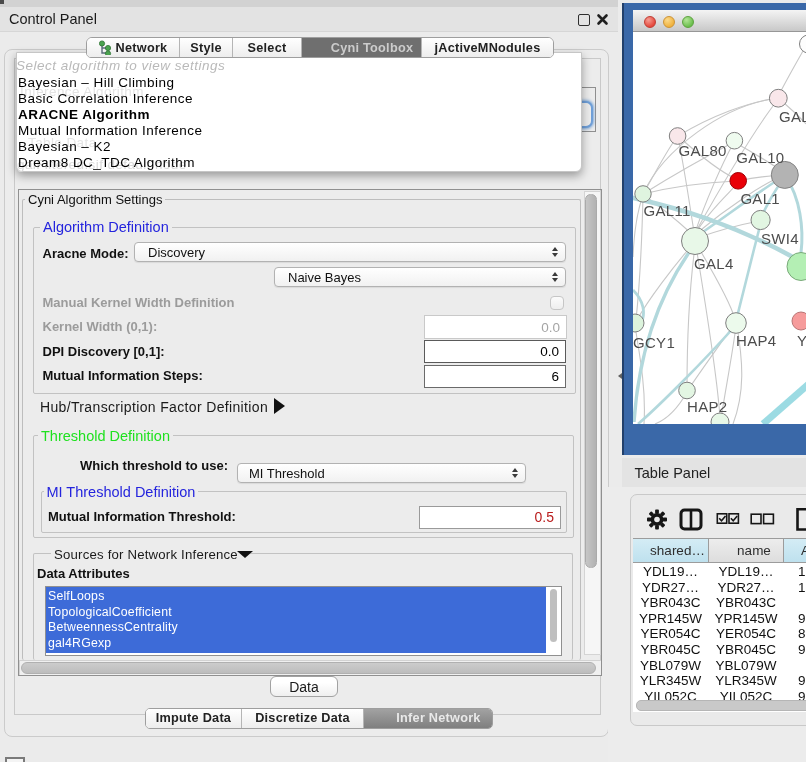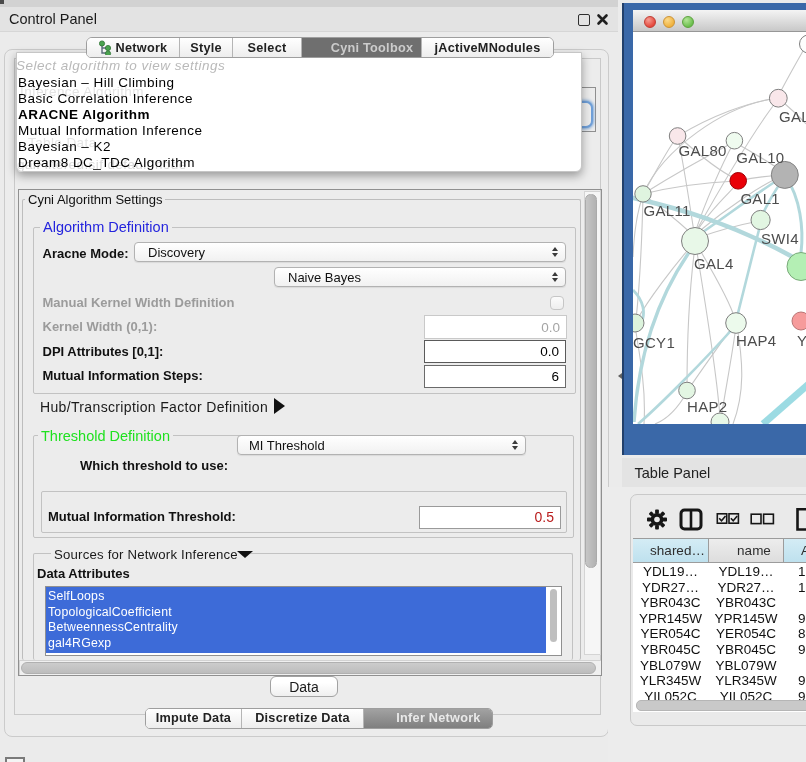--- a/index.html
+++ b/index.html
@@ -64,41 +64,42 @@
   <div class="combo abs" style="left:274px;top:266.5px;width:290px;height:18px;">
       <span class="ctext">Naive Bayes</span>
       <span class="arrows"></span>
     </div>
   <div class="lbl abs dis" style="left:42.5px;top:295px;">Manual Kernel Width Definition</div>
   <div class="abs" style="left:550px;top:296px;width:12px;height:12px;background:linear-gradient(#fbfbfb,#eeeeee);border:1px solid #c6c6c6;border-radius:4px;"></div>
   <div class="lbl abs dis" style="left:42.5px;top:319px;">Kernel Width (0,1):</div>
   <div class="tin" style="left:424px;top:315px;width:141px;height:22px;border:1px solid #c9c9c9;">
       <span style="color:#a5a5a5;">0.0</span>
     </div>
-  <div class="lbl abs" style="left:42.5px;top:344px;">DPI Attributes [0,1]:</div>
+  <div class="lbl abs" style="left:42.5px;top:344px;">DPI Discovery [0,1]:</div>
   <div class="tin" style="left:424px;top:339.5px;width:140px;height:21.5px;border:1.5px solid #5a5a5a;">
       <span style="color:#000;">0.0</span>
     </div>
   <div class="lbl abs" style="left:42.5px;top:368px;">Mutual Information Steps:</div>
   <div class="tin" style="left:424px;top:364.5px;width:140px;height:21.5px;border:1.5px solid #6a6a6a;">
       <span style="color:#000;">6</span>
     </div>
 
   <div class="abs" style="left:40px;top:399px;font-size:14px;letter-spacing:0.35px;color:#1a1a1a;">Hub/Transcription Factor Definition</div>
   <div class="abs" style="left:274px;top:398px;width:0;height:0;border-left:11px solid #111;border-top:8px solid transparent;border-bottom:8px solid transparent;"></div>
 
   <div class="grp" style="left:33px;top:435px;width:539px;height:101px;"></div>
   <div class="gtitle" style="left:38px;top:428px;color:#1fe11f;font-size:14.5px;">Threshold Definition</div>
   <div class="lbl abs" style="left:80px;top:458px;">Which threshold to use:</div>
-  <div class="combo abs" style="left:237px;top:435px;width:287px;height:18px;text-align:right;">
+  <div class="combo abs" style="left:237px;top:463px;width:287px;height:18px;text-align:right;">
       <span class="ctext" style="left:11px;">MI Threshold</span>
       <span class="arrows"></span>
     </div>
 
   <div class="grp" style="left:41px;top:491px;width:524px;height:40px;"></div>
+  <div class="gtitle" style="left:43.5px;top:483.5px;color:#2424dd;font-size:14.5px;">MI Threshold Definition</div>
   <div class="lbl abs" style="left:48px;top:509px;">Mutual Information Threshold:</div>
   <div class="tin" style="left:419px;top:506px;width:140px;height:20.5px;border:1px solid #9a9a9a;">
       <span style="color:#b91c1c;font-size:14px;">0.5</span>
     </div>
 
   <div class="grp" style="left:32.5px;top:553px;width:538px;height:106px;border-bottom:none;"></div>
   <div class="gtitle" style="left:51px;top:547px;color:#1a1a1a;font-size:13.2px;letter-spacing:0.2px;">Sources for Network Inference</div>
   <div class="abs" style="left:237px;top:551px;width:0;height:0;border-top:7px solid #111;border-left:8px solid transparent;border-right:8px solid transparent;"></div>
   <div class="abs lbl" style="left:37px;top:566px;">Data Attributes</div>
 

